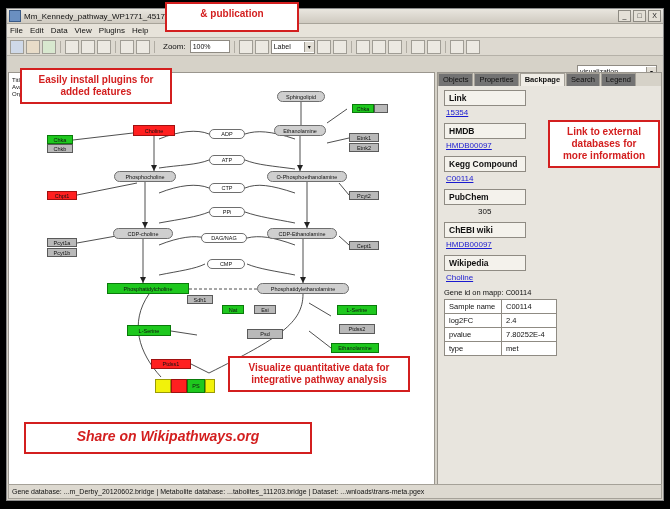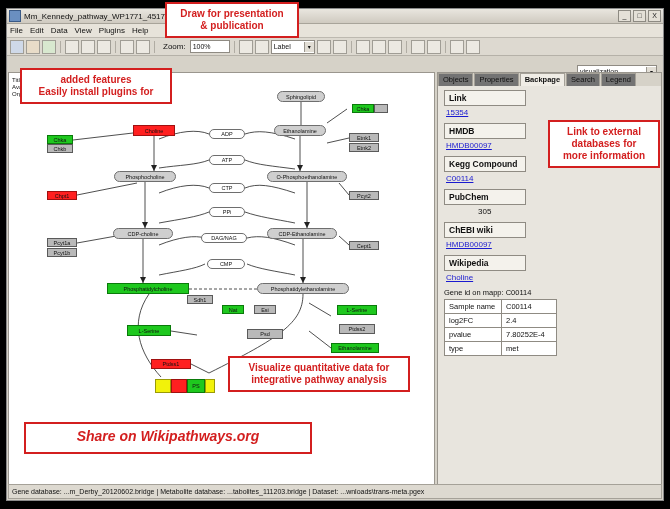--- a/index.html
+++ b/index.html
@@ -358,26 +358,25 @@
     </div>
   </div>
 
   <div class="statusbar">
     <span>Gene database: ...m_Derby_20120602.bridge | Metabolite database: ...tabolites_111203.bridge | Dataset: ...wnloads\trans-meta.pgex</span>
   </div>
 </div>
 
 <div id="calloutlayer">
     <div class="callout" style="left: 165px; top: 2px; width: 134px; min-height: 30px;">
-      <div>Draw for presentation</div>
       <div>&amp; publication</div>
     </div>
     <div class="callout" style="left: 20px; top: 68px; width: 152px; min-height: 34px;">
+      <div>Easily install plugins for</div>
       <div>added features</div>
-      <div>Easily install plugins for</div>
     </div>
     <div class="callout" style="left: 548px; top: 120px; width: 112px; min-height: 48px;">
       <div>Link  to external</div>
       <div>databases  for</div>
       <div>more information</div>
     </div>
     <div class="callout" style="left: 228px; top: 356px; width: 182px; min-height: 34px;">
       <div>Visualize quantitative data  for</div>
       <div>integrative pathway analysis</div>
     </div>

